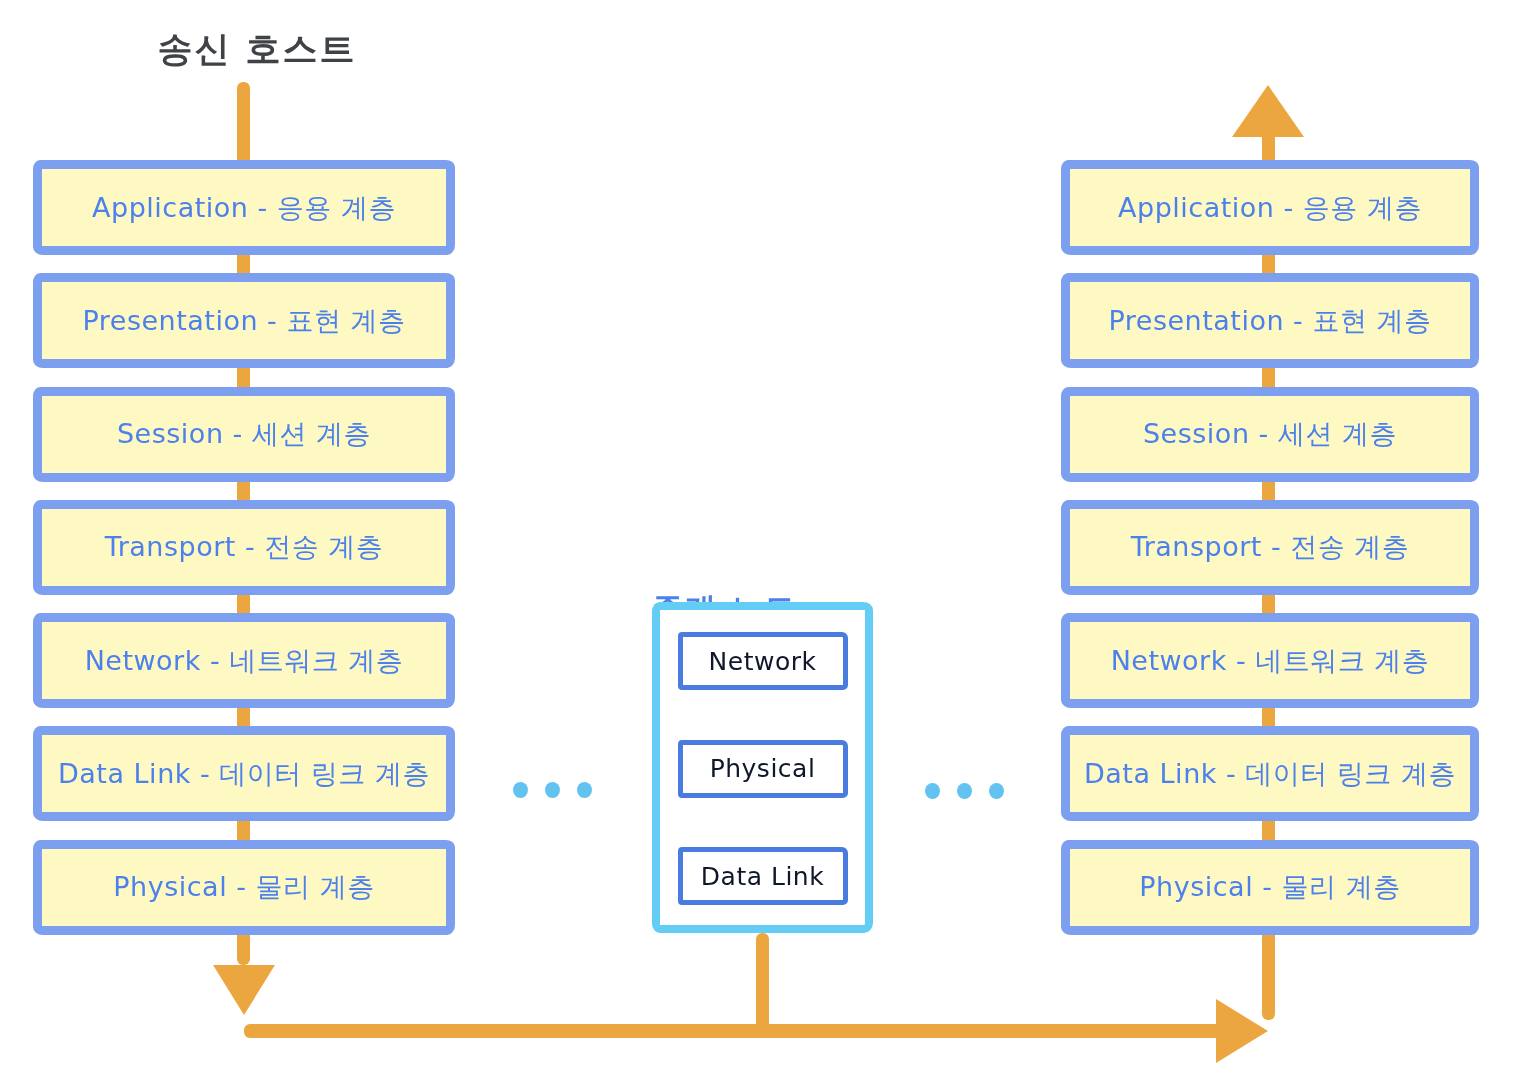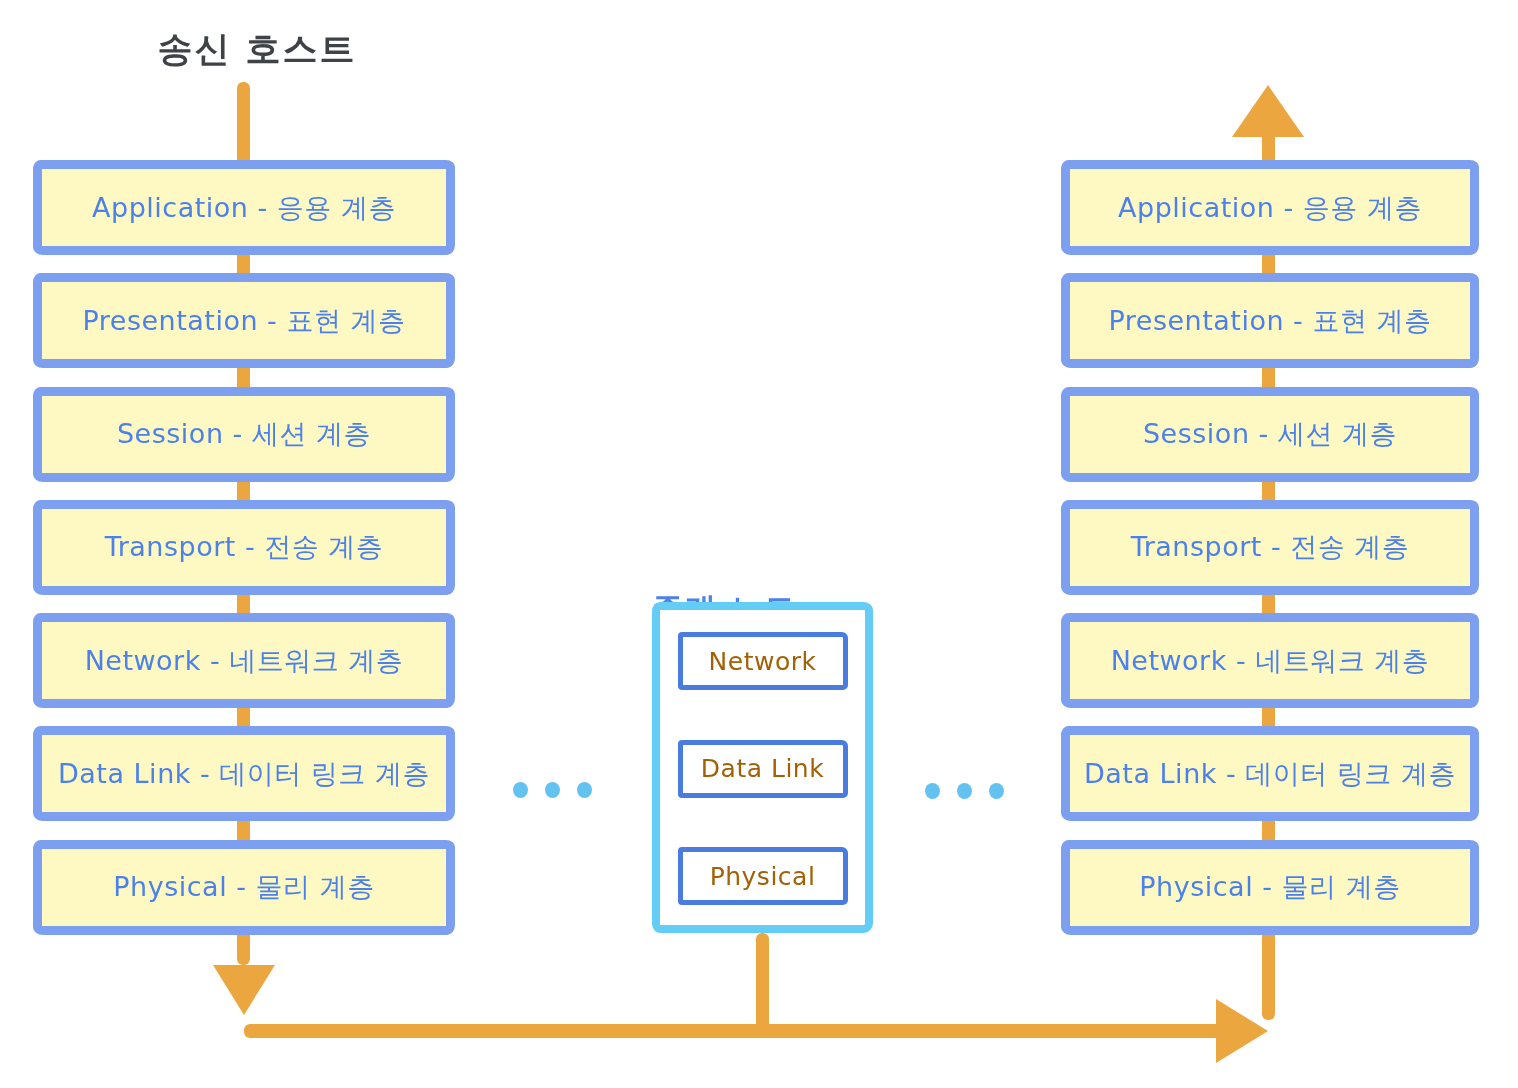--- a/index.html
+++ b/index.html
@@ -83,21 +83,21 @@
     z-index: 2;
   }
   .mid-layer-box {
     width: 170px; height: 58px;
     background: #ffffff;
     border: 5px solid #4a7ce0;
     border-radius: 4px 6px 5px 4px;
     display: flex;
     align-items: center;
     justify-content: center;
-    color: #a16207;
+    color: #0f172a;
     font-size: 25px;
     font-weight: 500;
     letter-spacing: 0.5px;
     white-space: nowrap;
   }
 
   
   .flow { position: absolute; background: #eca63f; z-index: 1; }
   .vline-sender   { left: 237px;  top: 82px;  width: 13px; height: 883px; border-radius: 6px; }
   .vline-receiver { left: 1262px; top: 130px; width: 13px; height: 890px; border-radius: 6px; }
@@ -201,25 +201,25 @@
         <span>Physical - 물리 계층</span>
       </div>
   </div>
 
   <div class="mid-title">중개 노드</div>
   <div class="mid-box">
     <div class="mid-layer-box">
         <span>Network</span>
       </div>
     <div class="mid-layer-box">
+        <span>Physical</span>
+      </div>
+    <div class="mid-layer-box">
         <span>Data Link</span>
       </div>
-    <div class="mid-layer-box">
-        <span>Physical</span>
-      </div>
   </div>
 
   <div class="dots left">
     <span class="dot"></span>
     <span class="dot"></span>
     <span class="dot"></span>
   </div>
   <div class="dots right">
     <span class="dot"></span>
     <span class="dot"></span>

